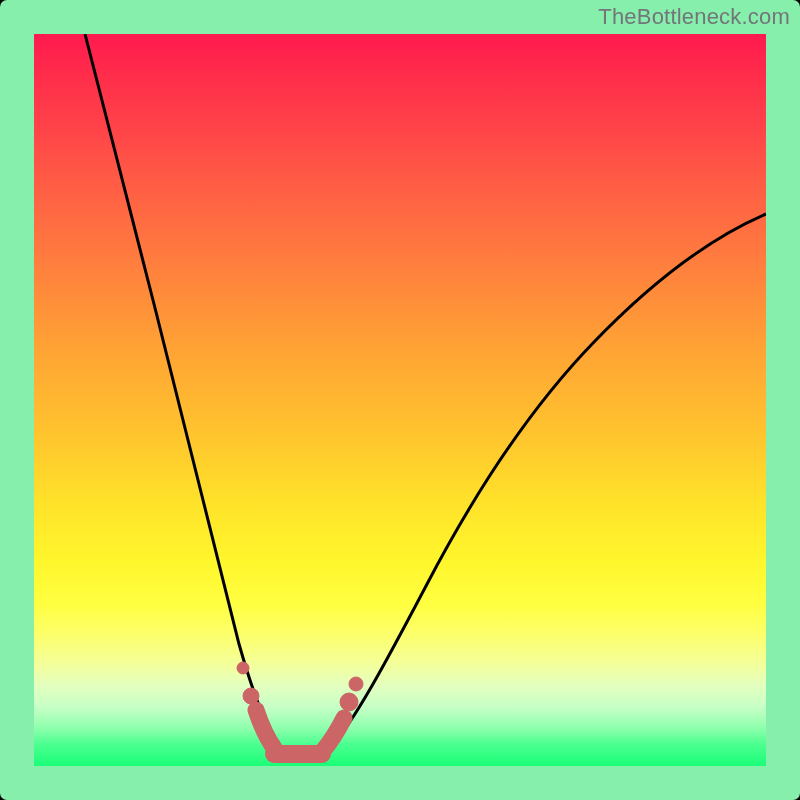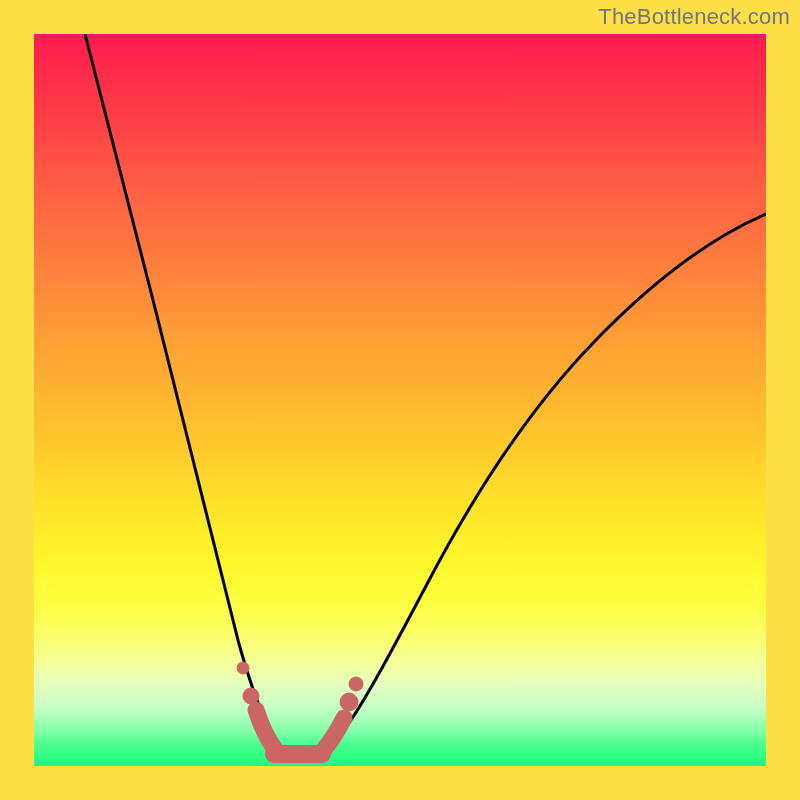--- a/index.html
+++ b/index.html
@@ -10,21 +10,22 @@
     background: #000;
     overflow: hidden;
     font-family: Arial, Helvetica, sans-serif;
   }
   .frame {
     position: absolute;
     left: 0;
     top: 0;
     width: 800px;
     height: 800px;
-    background: #fde047;
+    background: #86efac;
+    border-radius: 7px;
   }
   .plot {
     position: absolute;
     left: 34px;
     top: 34px;
     width: 732px;
     height: 732px;
     
     background: linear-gradient(
       to bottom,

